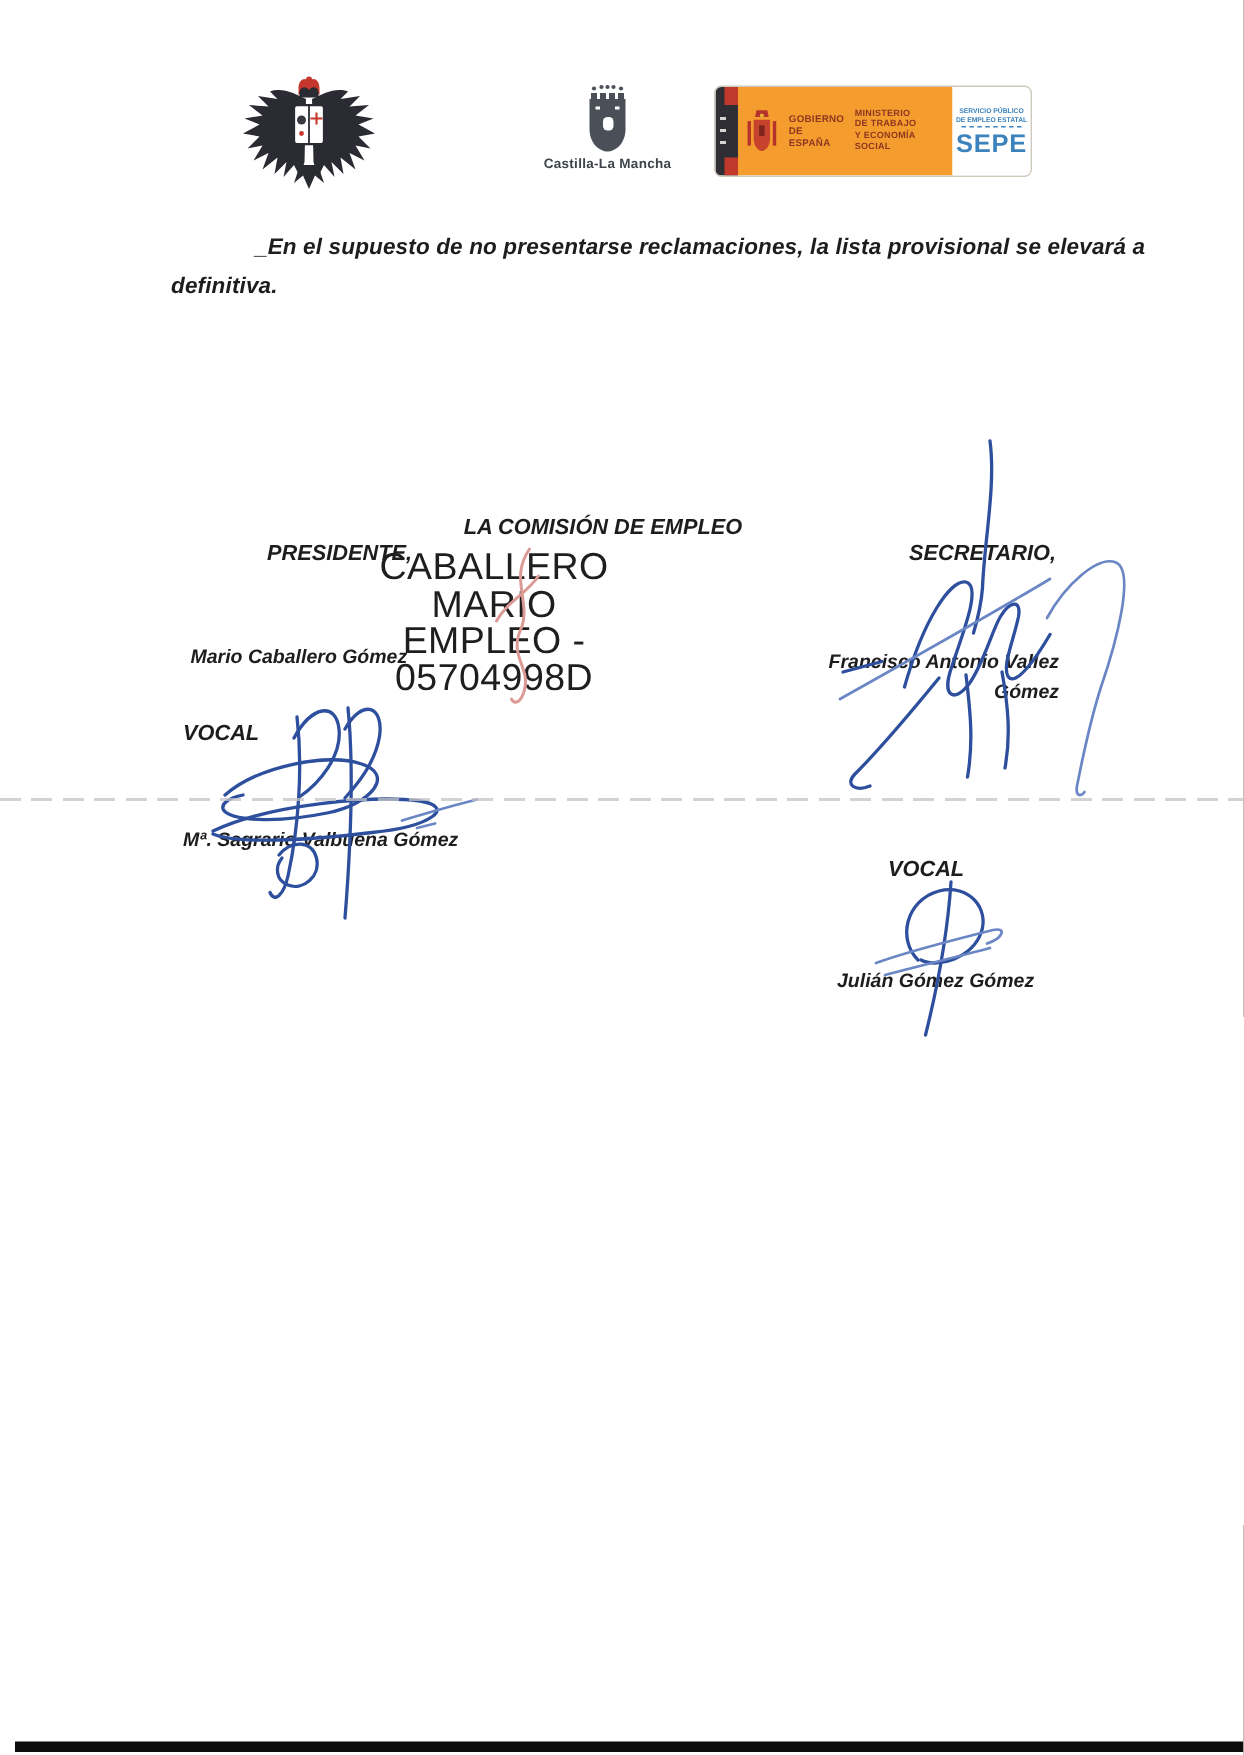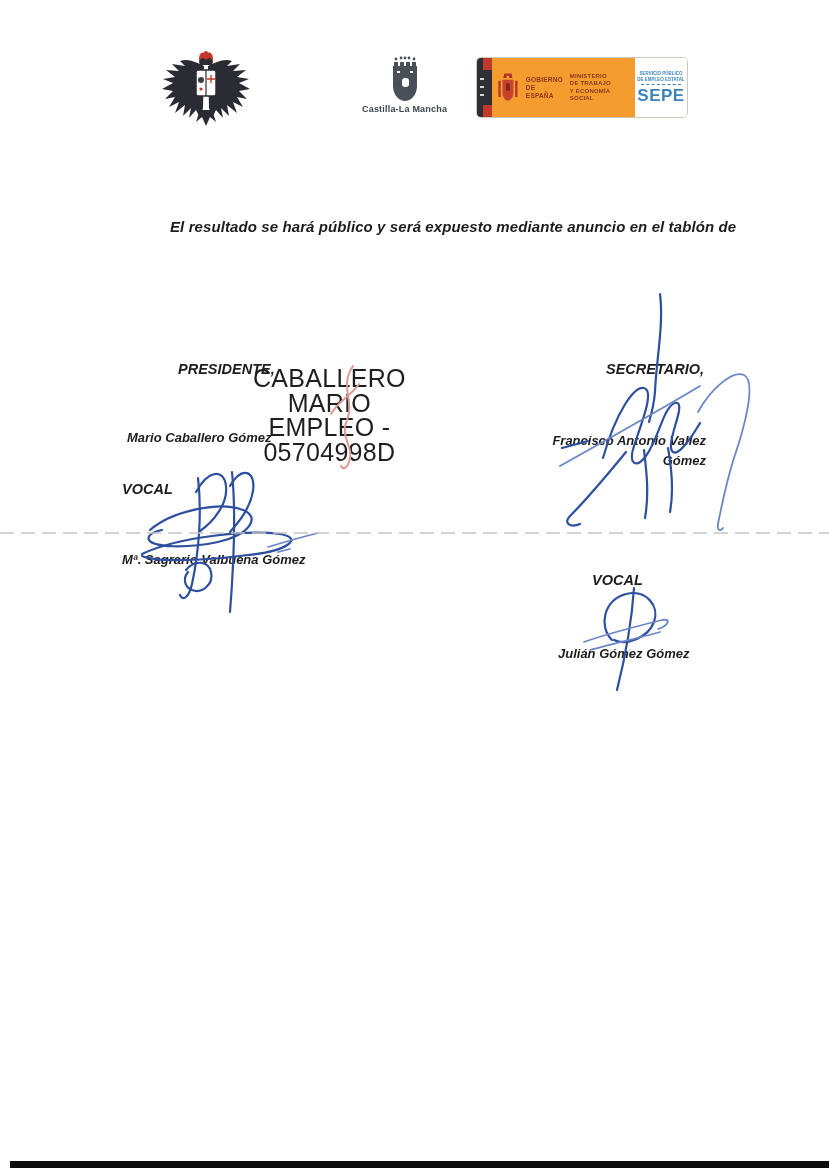--- a/index.html
+++ b/index.html
@@ -3,21 +3,21 @@
 <meta charset="utf-8">
 <style>
   html,body{margin:0;padding:0;background:#888;}
   .page{
     position:relative;width:829px;height:1170px;background:#ffffff;
     margin:0 auto;overflow:hidden;
     font-family:"Liberation Sans",sans-serif;color:#1d1d1d;
   }
   .abs{position:absolute;}
   
-  .clm-box{left:362px;top:56px;width:86px;}
+  .clm-box{left:362px;top:56px;width:86px;text-align:center;}
   .clm-label{font-size:9px;font-weight:700;color:#3f444b;letter-spacing:.2px;margin-top:2px;}
   .banner{
     left:476px;top:57px;width:212px;height:61px;display:flex;
     border:1.5px solid #cfc8bd;border-radius:5px;background:#fff;overflow:hidden;
     box-sizing:border-box;
   }
   .spine{width:15px;background:#2f2e35;position:relative;flex:none;}
   .spine:before,.spine:after{content:"";position:absolute;right:0;width:9px;height:12px;background:#c0392b;}
   .spine:before{top:0;} .spine:after{bottom:0;}
   .spine .dash{position:absolute;left:3px;width:4px;height:2px;background:#d8d5cf;}
@@ -114,26 +114,30 @@
       </div>
     </div>
     <div class="sepe">
       <div class="sepe-small">SERVICIO PÚBLICO</div>
       <div class="sepe-small">DE EMPLEO ESTATAL</div>
       <div class="sepe-div"></div>
       <div class="sepe-big">SEPE</div>
     </div>
   </div>
 
+  <div class="abs para doc-text" style="top:152px;">
+    <span class="pline ind">_En el supuesto de no presentarse reclamaciones, la lista provisional se elevará a</span>
+    <span class="pline">definitiva.</span>
+  </div>
   <div class="abs para doc-text" style="top:214px;">
-    <span class="pline ind">El resultado se hará público y será expuesto mediante anuncio en el tablón de</span>
   </div>
   <div class="abs para doc-text" style="top:277px;">
   </div>
 
+  <div class="abs lbl" style="left:102px;top:344px;width:600px;text-align:center;">LA COMISIÓN DE EMPLEO</div>
 
   <div class="abs lbl" style="left:130px;top:361px;margin-left:48px;">PRESIDENTE,</div>
 
   <div class="abs lbl" style="left:606px;top:361px;">SECRETARIO,</div>
 
   <div class="abs cert-big">
     <span>CABALLERO</span>
     <span>MARIO</span>
     <span>EMPLEO -</span>
     <span>05704998D</span>

